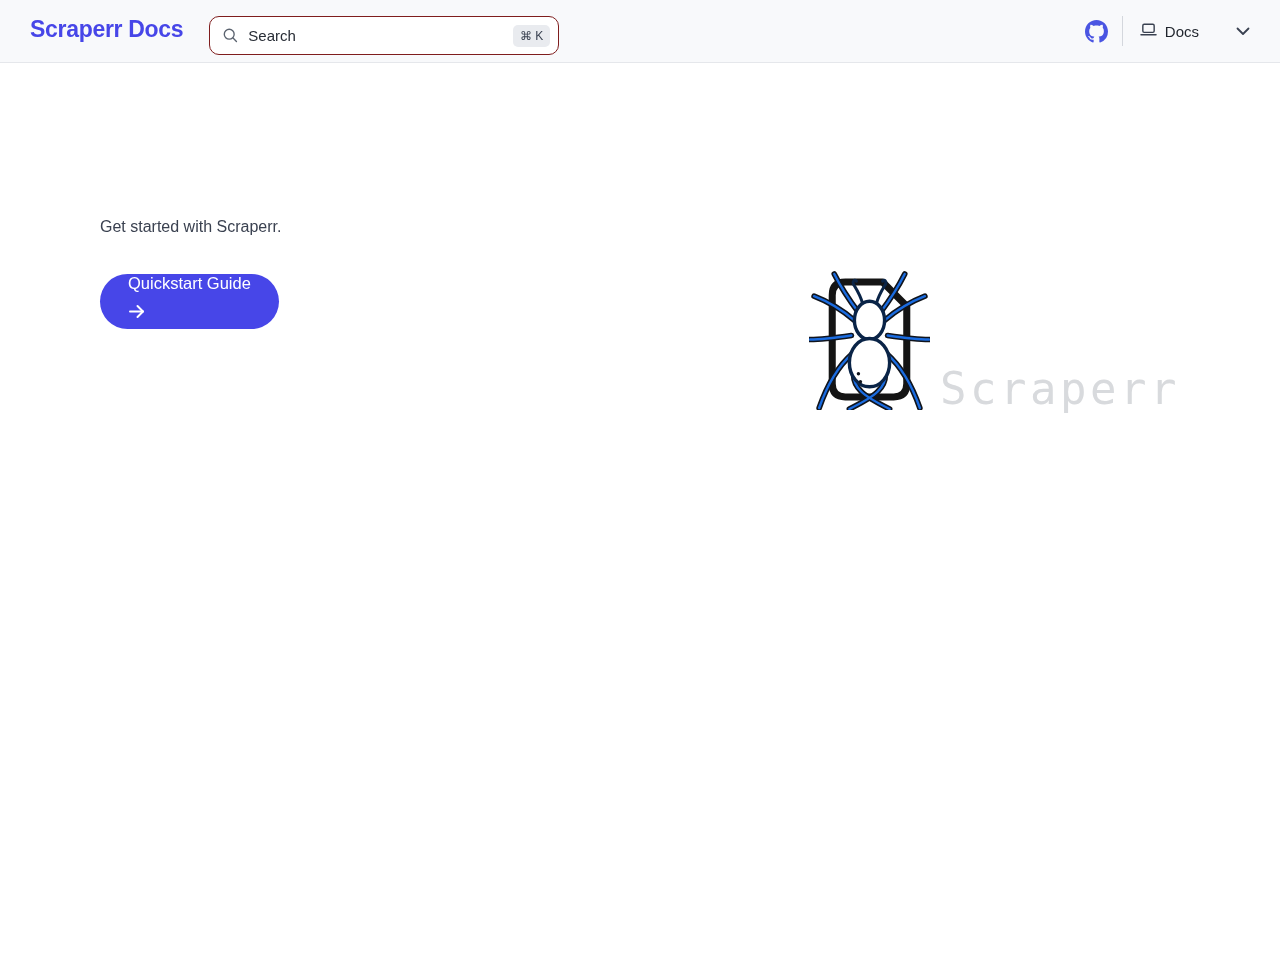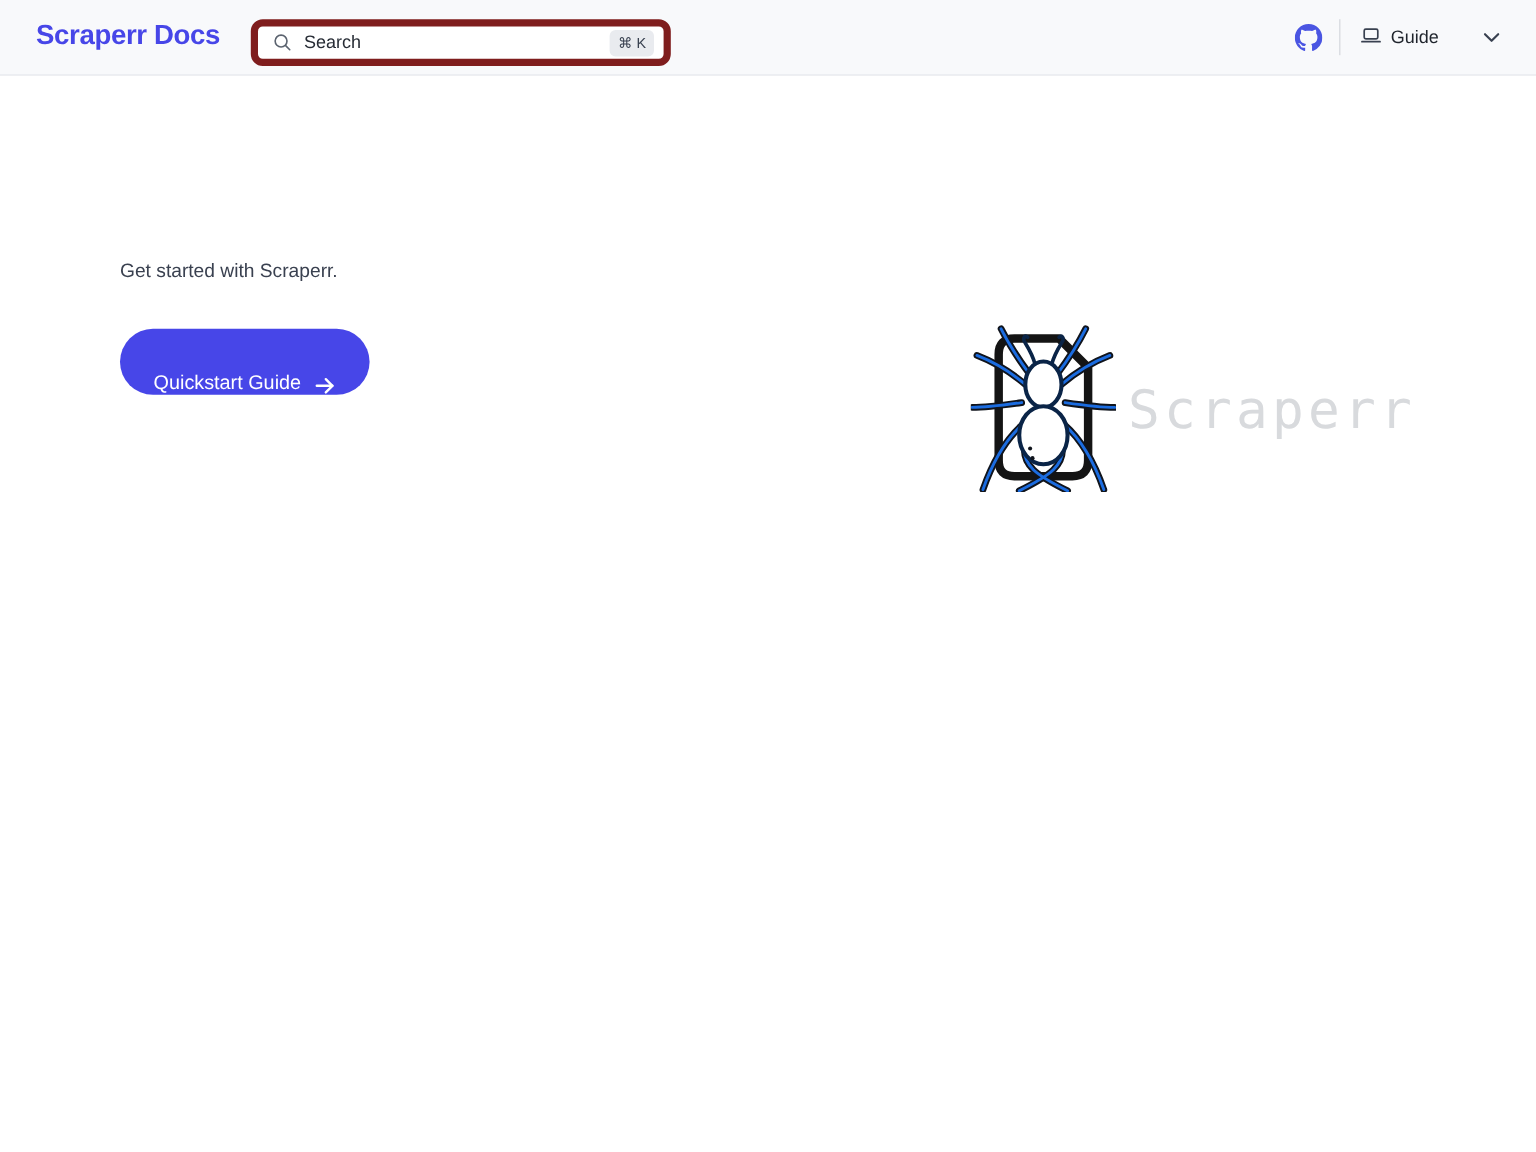--- a/index.html
+++ b/index.html
@@ -31,21 +31,21 @@
     color: var(--accent);
     letter-spacing: -0.3px;
     white-space: nowrap;
     cursor: pointer;
   }
   .search-box {
     margin-left: 26px;
     width: 350px;
     height: 39px;
     background: #ffffff;
-    border: 6px solid #7f1d1d;
+    border: 1px solid #7f1d1d;
     border-radius: 10px;
     display: flex;
     align-items: center;
     padding: 0 8px 0 12px;
     cursor: text;
   }
   .search-box .mag { flex: 0 0 auto; display: flex; }
   .search-box input {
     border: none;
     outline: none;
@@ -106,36 +106,37 @@
     color: #14171c;
   }
   .hero-subtitle {
     margin-top: 15px;
     font-size: 16px;
     color: #3a4150;
   }
   .cta-button {
     margin-top: 38px;
     display: inline-flex;
-    align-items: flex-end;
+    align-items: flex-start;
     gap: 11px;
     height: 55px;
     padding: 0 28px;
     border: none;
     border-radius: 28px;
     background: var(--accent);
     color: #ffffff;
     font-family: "Liberation Sans", sans-serif;
     font-size: 16.5px;
     cursor: pointer;
+    flex-direction: column;
   }
   .hero-right {
     margin-top: 66px;
     display: flex;
-    align-items: center;
+    align-items: flex-end;
     gap: 10px;
   }
   .wordmark {
     font-family: "DejaVu Sans Mono", monospace;
     font-size: 44px;
     letter-spacing: 3.5px;
     color: #d8dadd;
     white-space: nowrap;
     user-select: none;
   }
@@ -164,21 +165,21 @@
       </svg>
     </span>
     <span class="header-divider"></span>
     <div class="theme-switcher">
       <span>
         <svg width="19" height="17" viewBox="0 0 20 18" fill="none" stroke="#394150" stroke-width="1.5" stroke-linecap="round" stroke-linejoin="round">
           <rect x="4" y="3.5" width="12" height="8.5" rx="1.4"></rect>
           <path d="M2 14.5h16"></path>
         </svg>
       </span>
-      <span>Guide</span>
+      <span>Docs</span>
       <span class="chev">
         <svg width="14" height="9" viewBox="0 0 14 9" fill="none" stroke="#394150" stroke-width="1.8" stroke-linecap="round" stroke-linejoin="round">
           <path d="M1.5 1.5L7 7l5.5-5.5"></path>
         </svg>
       </span>
     </div>
   </div>
 </header>
 
 <main class="hero">

